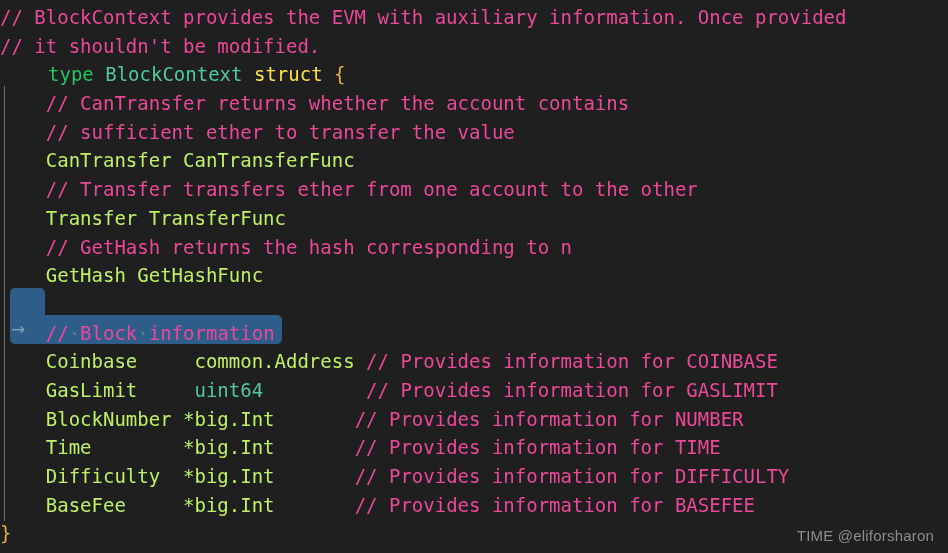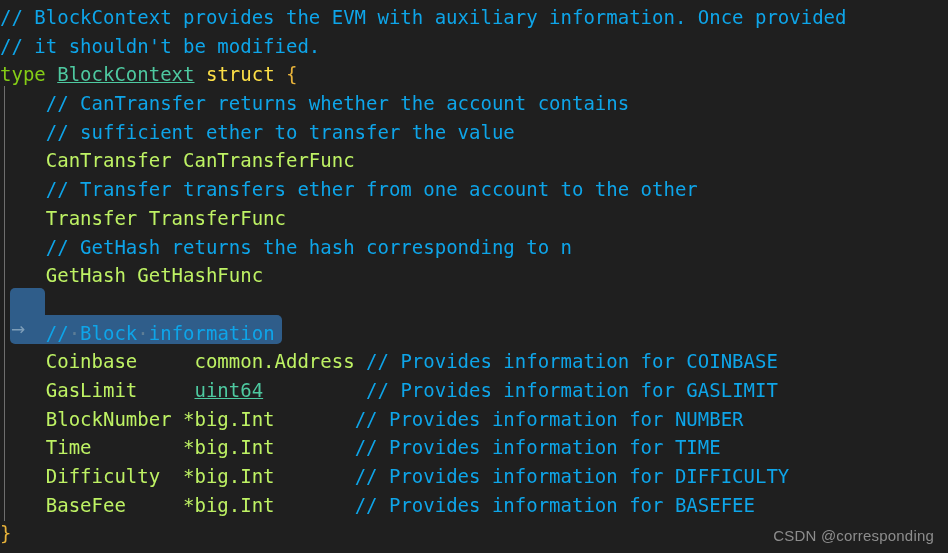--- a/index.html
+++ b/index.html
@@ -78,24 +78,24 @@
     line-height: 28.7px;
     white-space: pre;
     color: #d6dce5;
   }
   .line {
     height: 28.7px;
     white-space: pre;
   }
 
   
-  .cmt   { color: #0ea5e9; }
-  .kw    { color: #84cc16; }     
+  .cmt   { color: #ec4899; }
+  .kw    { color: #22c55e; margin-left: 48px; }     
   .kw2   { color: #fde047; }     
-  .typename { color: #4ec9a0; text-decoration: underline; }  
+  .typename { color: #4ec9a0; }  
   .brace { color: #e8b33a; }
   .id    { color: #bef264; }
   .ws    { color: #5d7d96; }     
 
   
   #watermark {
     position: absolute;
     right: 14px;
     bottom: 9px;
     z-index: 5;
@@ -112,15 +112,15 @@
 
   <div id="indent-guide"></div>
 
   <div class="selection" id="sel-empty-line"></div>
   <div class="selection" id="sel-comment-line"></div>
 
   <div id="tab-arrow-icon">→</div>
 
   <div id="code"><div class="line"><span class="cmt">// BlockContext provides the EVM with auxiliary information. Once provided</span></div><div class="line"><span class="cmt">// it shouldn't be modified.</span></div><div class="line"><span class="kw">type</span><span class="id"> </span><span class="typename">BlockContext</span><span class="id"> </span><span class="kw2">struct</span><span class="id"> </span><span class="brace">{</span></div><div class="line"><span class="id">    </span><span class="cmt">// CanTransfer returns whether the account contains</span></div><div class="line"><span class="id">    </span><span class="cmt">// sufficient ether to transfer the value</span></div><div class="line"><span class="id">    </span><span class="id">CanTransfer CanTransferFunc</span></div><div class="line"><span class="id">    </span><span class="cmt">// Transfer transfers ether from one account to the other</span></div><div class="line"><span class="id">    </span><span class="id">Transfer TransferFunc</span></div><div class="line"><span class="id">    </span><span class="cmt">// GetHash returns the hash corresponding to n</span></div><div class="line"><span class="id">    </span><span class="id">GetHash GetHashFunc</span></div><div class="line">&nbsp;</div><div class="line"><span class="id">    </span><span class="cmt">//</span><span class="ws">·</span><span class="cmt">Block</span><span class="ws">·</span><span class="cmt">information</span></div><div class="line"><span class="id">    </span><span class="id">Coinbase     common.Address </span><span class="cmt">// Provides information for COINBASE</span></div><div class="line"><span class="id">    </span><span class="id">GasLimit     </span><span class="typename">uint64</span><span class="id">         </span><span class="cmt">// Provides information for GASLIMIT</span></div><div class="line"><span class="id">    </span><span class="id">BlockNumber *big.Int       </span><span class="cmt">// Provides information for NUMBER</span></div><div class="line"><span class="id">    </span><span class="id">Time        *big.Int       </span><span class="cmt">// Provides information for TIME</span></div><div class="line"><span class="id">    </span><span class="id">Difficulty  *big.Int       </span><span class="cmt">// Provides information for DIFFICULTY</span></div><div class="line"><span class="id">    </span><span class="id">BaseFee     *big.Int       </span><span class="cmt">// Provides information for BASEFEE</span></div><div class="line"><span class="brace">}</span></div></div>
 
-  <div id="watermark">CSDN @corresponding</div>
+  <div id="watermark">TIME @eliforsharon</div>
 
 </div>
 
 </body></html>

